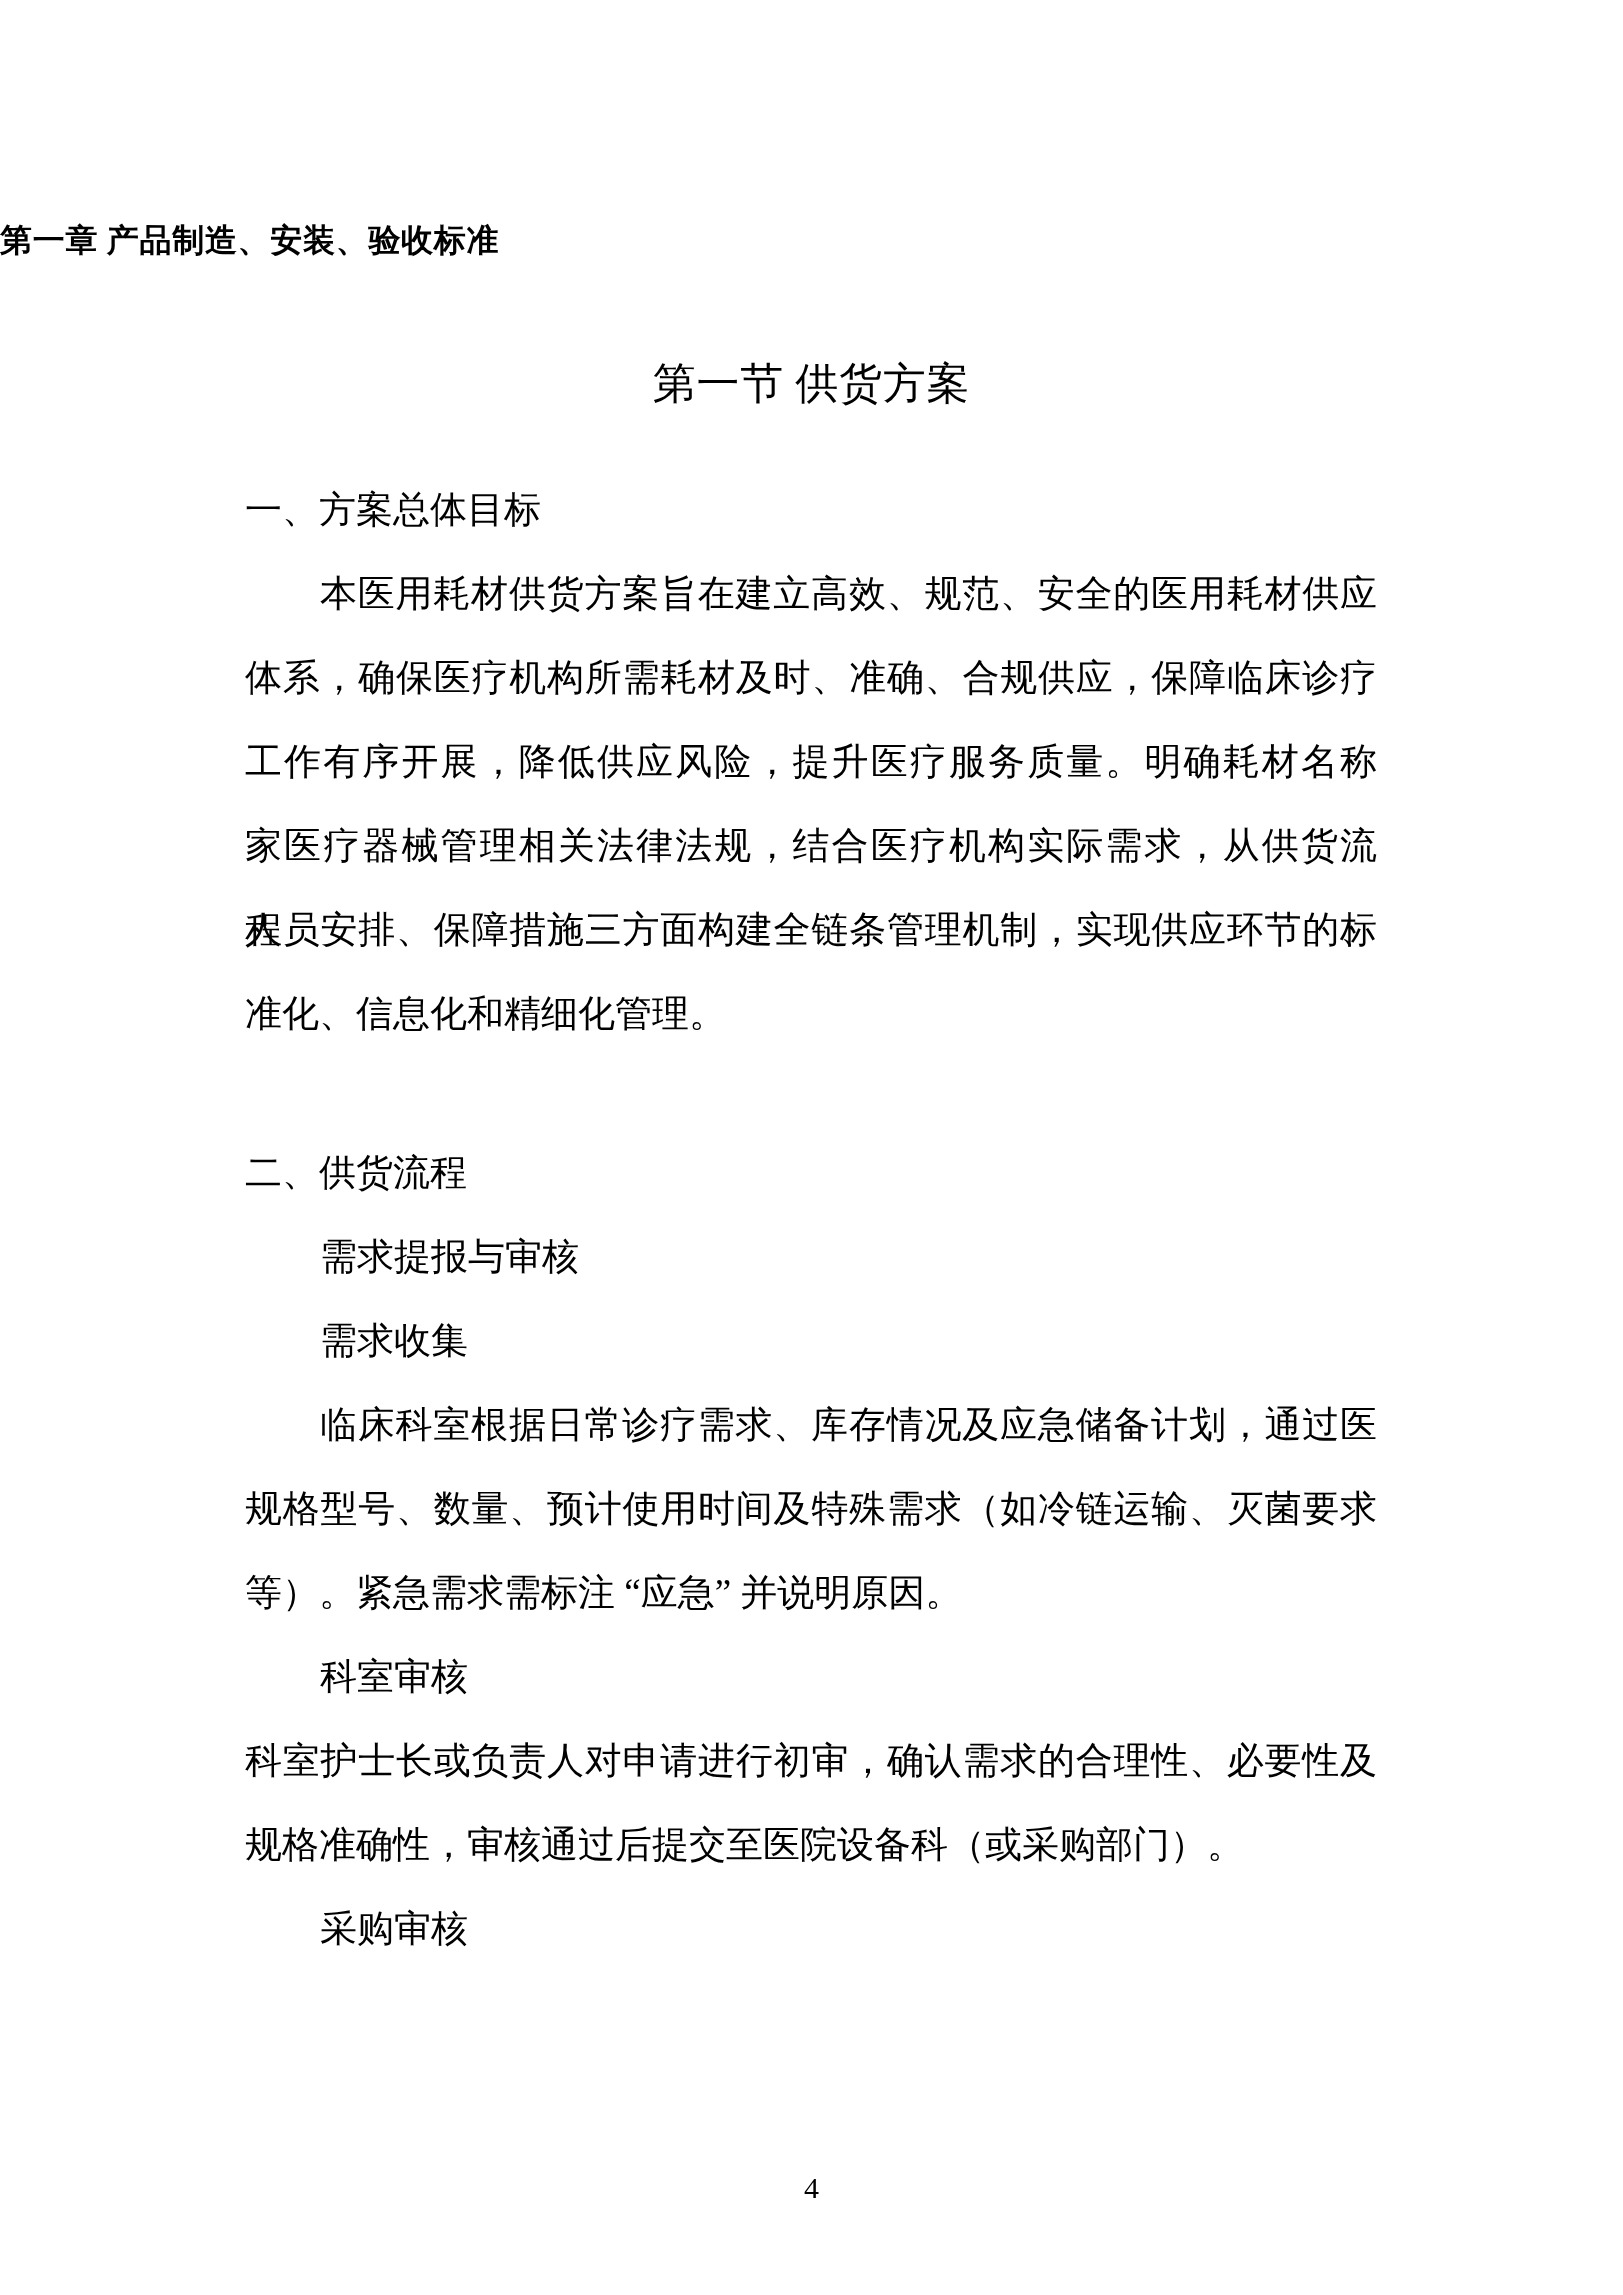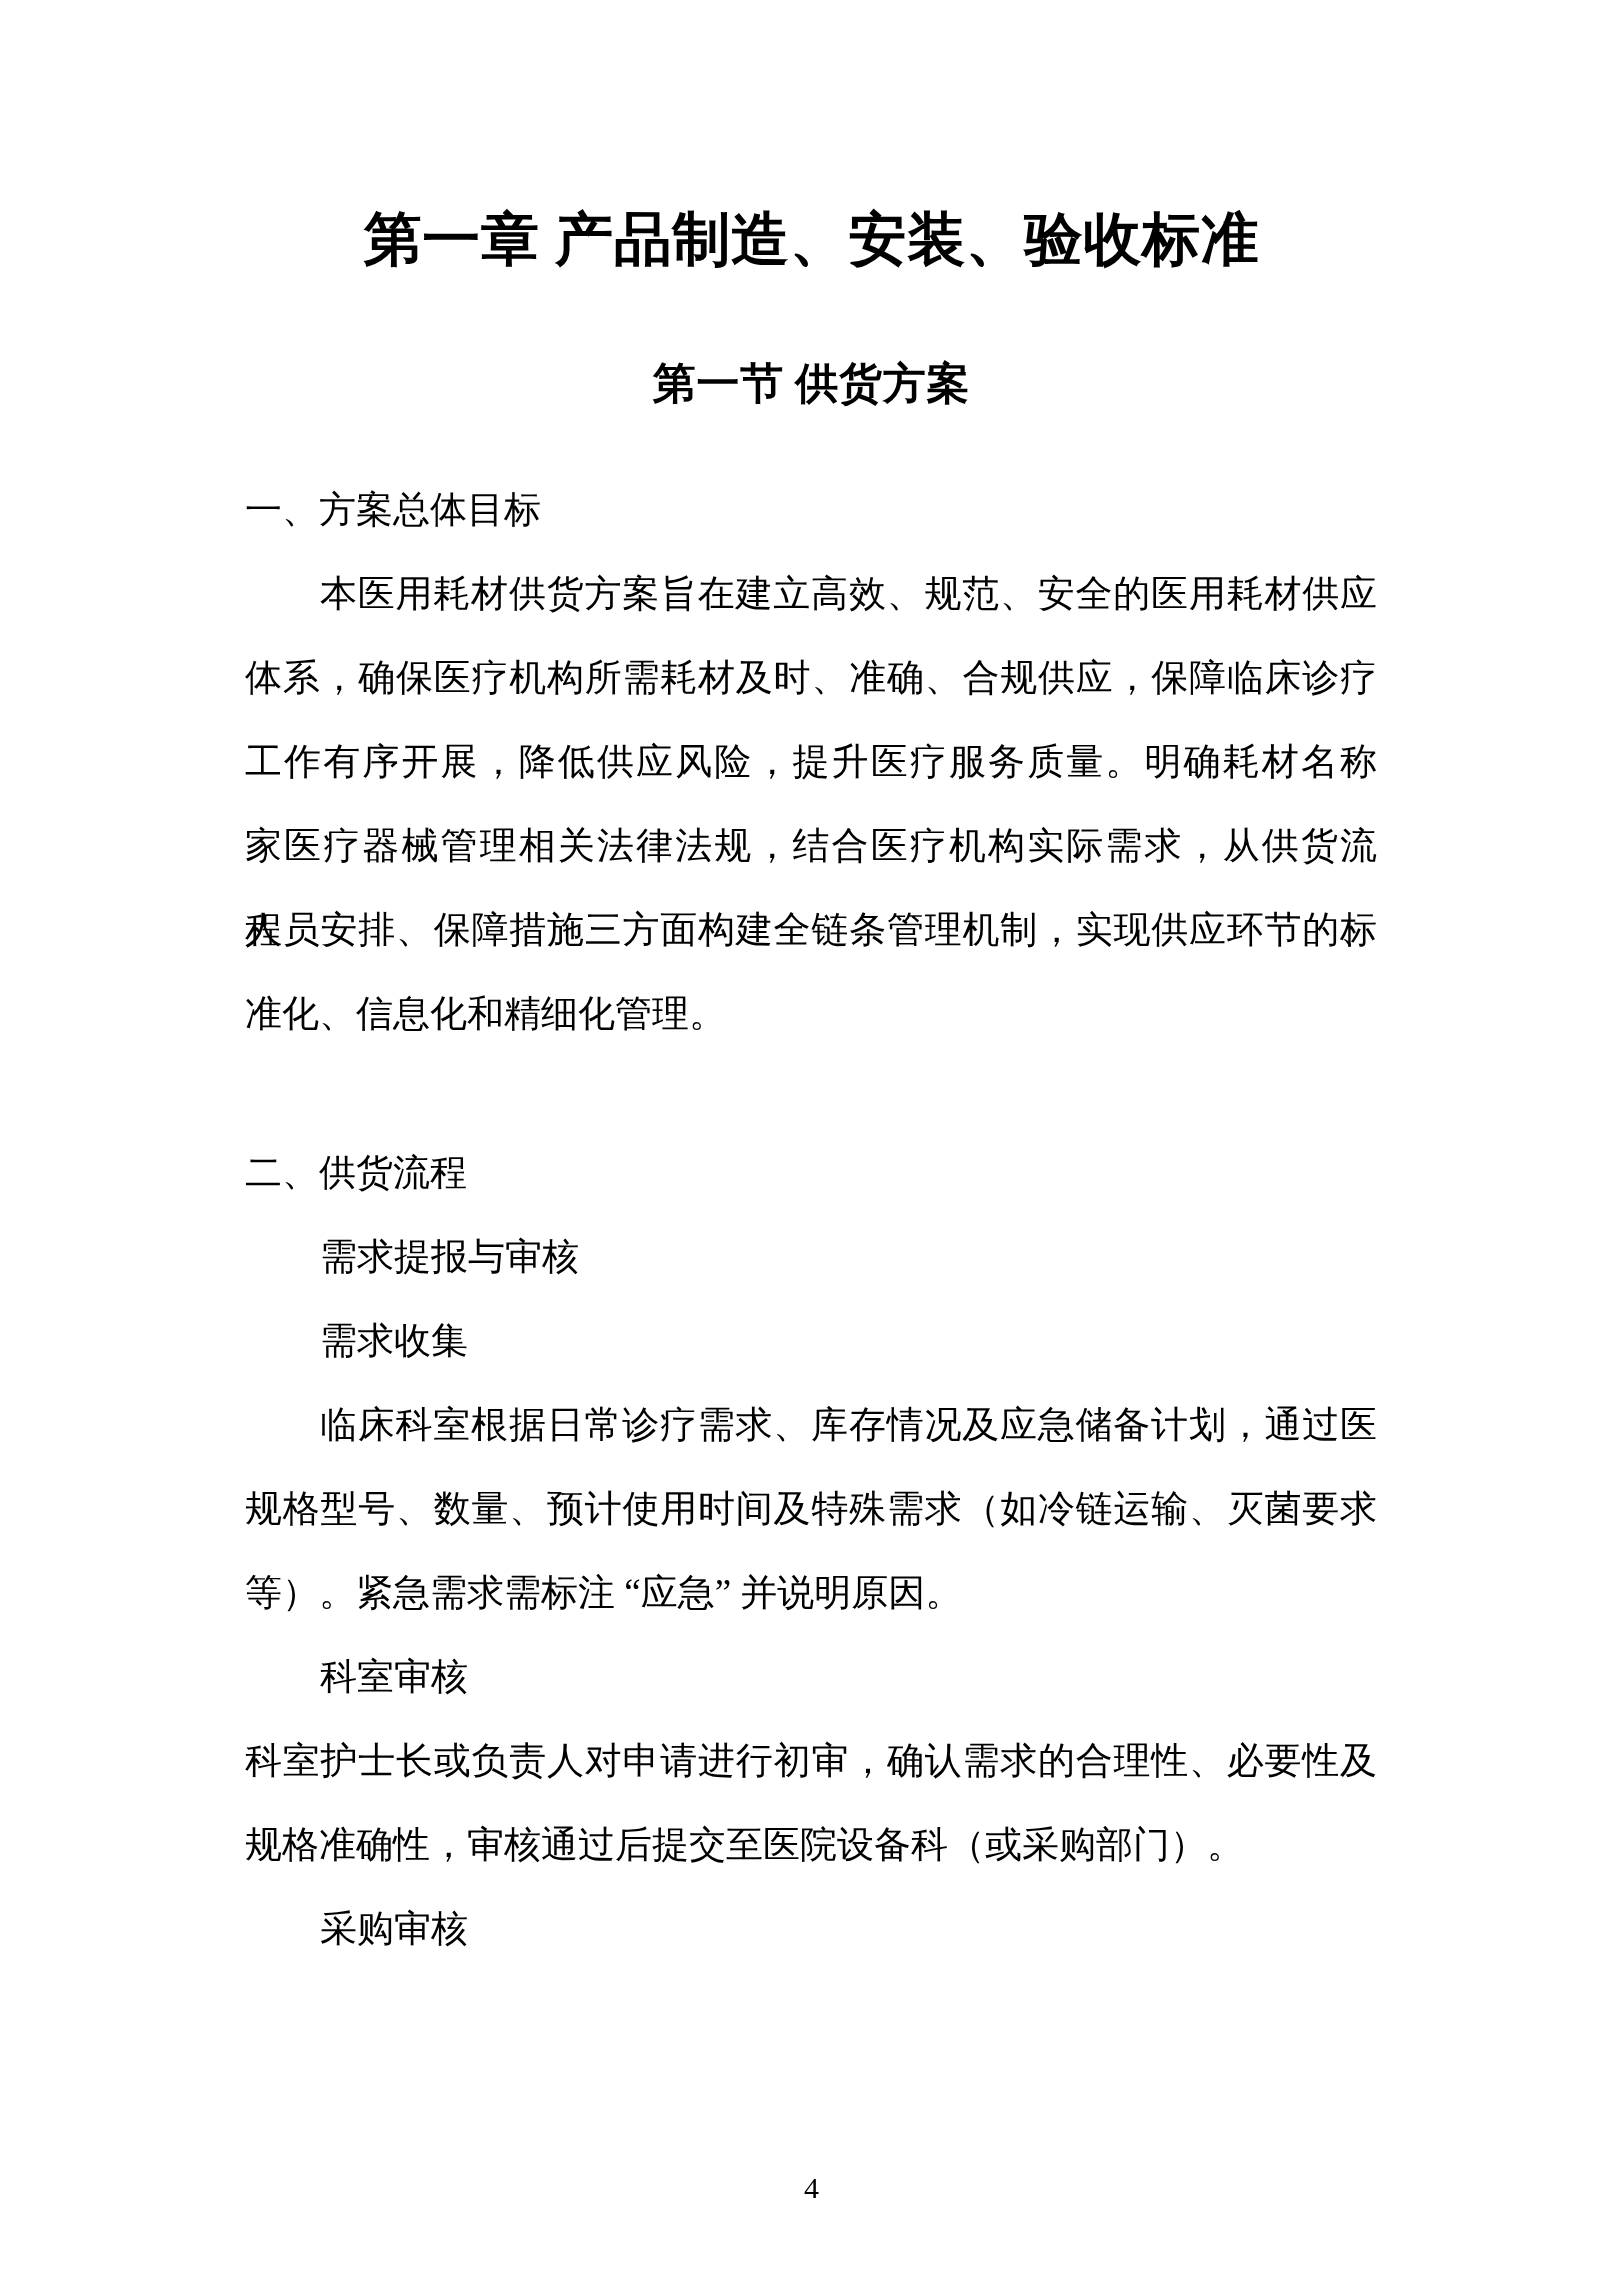--- a/index.html
+++ b/index.html
@@ -16,36 +16,36 @@
     color: #000000;
     font-family: "Liberation Serif", "DejaVu Serif", serif;
     overflow: hidden;
   }
   .chapter-title {
     position: absolute;
     top: 216px;
     left: 0;
     width: 100%;
     margin: 0;
-    text-align: center;
-    font-size: 58px;
+    text-align: left;
+    font-size: 32px;
     line-height: 48px;
     font-weight: bold;
     letter-spacing: 0.7px;
   }
   .section-title {
     position: absolute;
     top: 361px;
     left: 0;
     width: 100%;
     margin: 0;
     text-align: center;
     font-size: 43px;
     line-height: 46px;
-    font-weight: bold;
+    font-weight: normal;
     letter-spacing: 0.7px;
   }
   .body-lines {
     position: absolute;
     left: 245px;
     top: 468px;
     width: 1132px;
     font-size: 37px;
   }
   .line {

